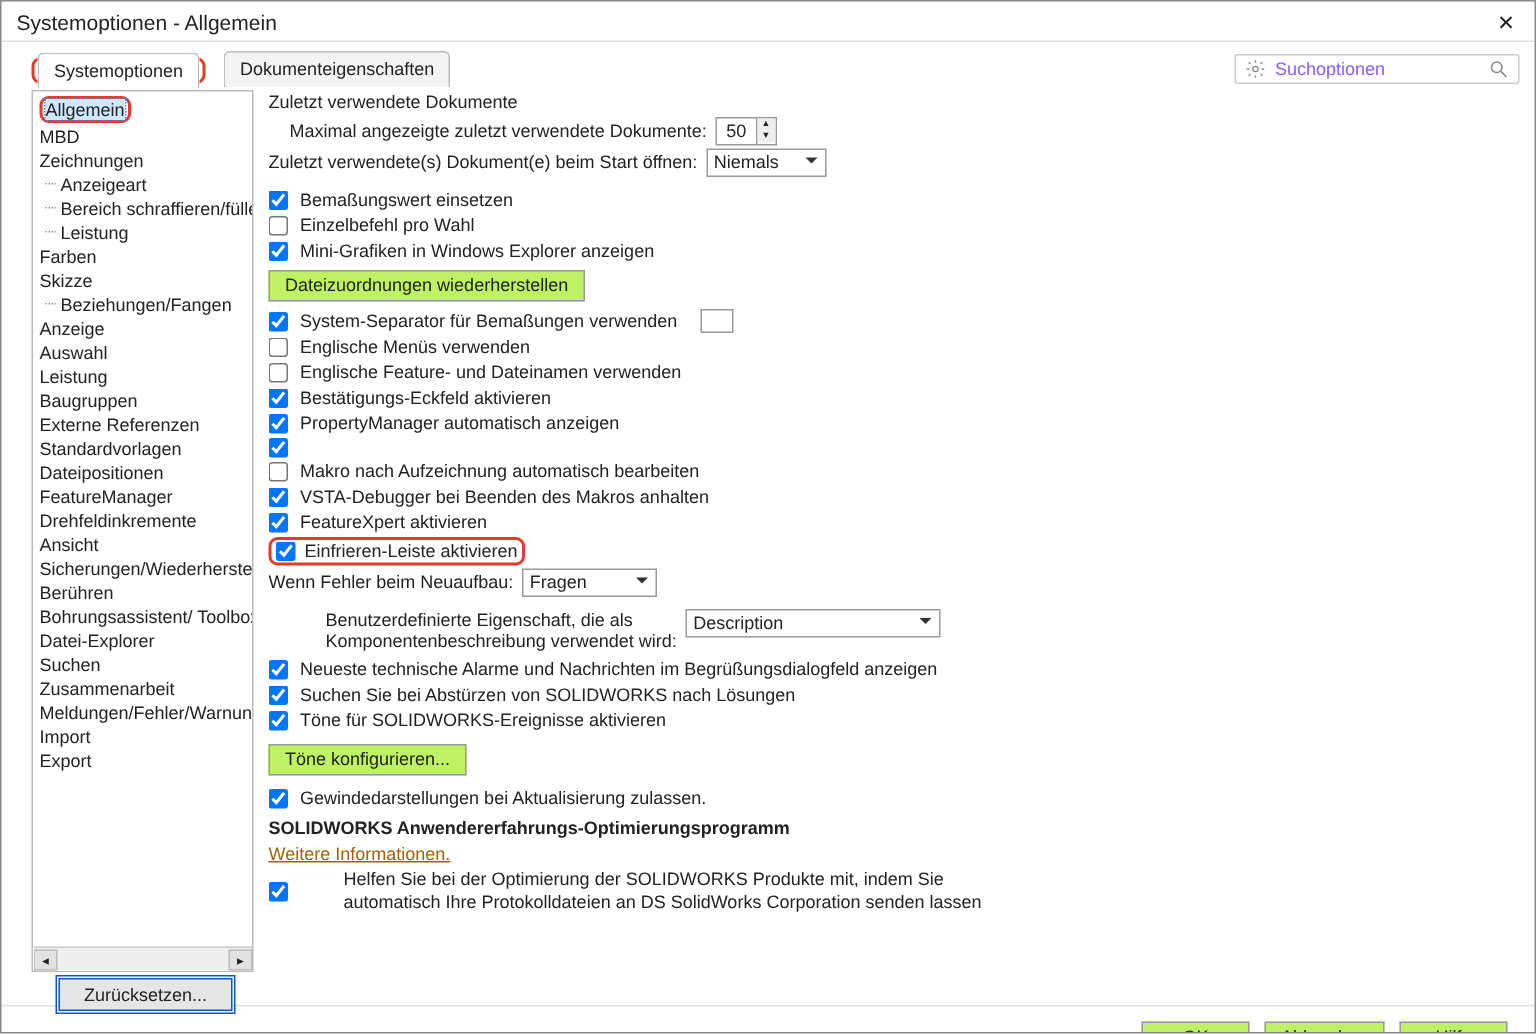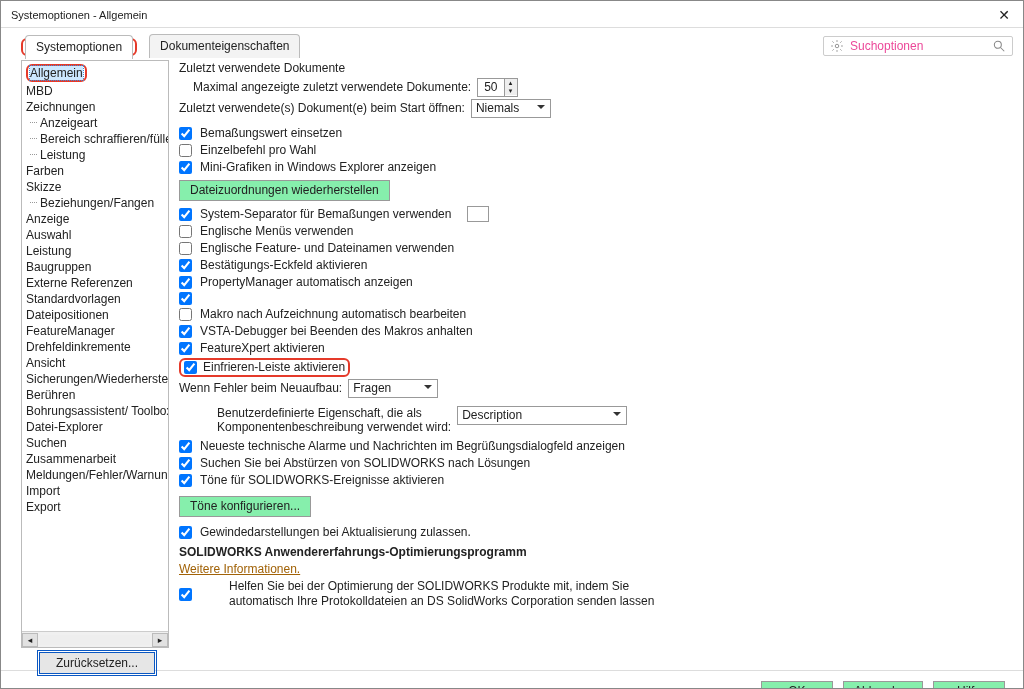--- a/index.html
+++ b/index.html
@@ -14,21 +14,21 @@
     overflow: hidden;
     border: 1px solid #888;
   }
   .titlebar {
     display: flex;
     justify-content: space-between;
     align-items: center;
     padding: 6px 10px 4px 10px;
     border-bottom: 1px solid #ddd;
   }
-  .titlebar .title { font-size: 11px; }
+  .titlebar .title { font-size: 14px; }
   .close-x { width: 18px; text-align: center; cursor: default; font-size: 14px; }
   .tabs-row {
     display: flex;
     align-items: center;
     padding: 6px 10px 0 20px;
     gap: 12px;
   }
   .tab {
     padding: 4px 10px 5px 10px;
     border: 1px solid #bbb;
@@ -40,21 +40,21 @@
     margin-right: 0;
   }
   .tab.active {
     background: #fff;
   }
   .search-opts {
     margin-left: auto;
     display: flex;
     align-items: center;
     gap: 6px;
-    color: #ec4899;
+    color: #8b5cf6;
     border: 1px solid #ccc;
     border-radius: 2px;
     padding: 2px 6px;
     width: 190px;
     justify-content: space-between;
   }
   .search-opts .left { display:flex; align-items:center; gap:6px; }
   .search-opts svg { width:14px; height:14px; stroke:#888; fill:none; }
   .main {
     display: flex;
@@ -110,21 +110,21 @@
   }
   .hscroll .track { flex: 1; margin: 0 2px; height: 10px; background: #eee; }
   .content {
     flex: 1;
     padding: 0 4px 4px 2px;
     overflow: hidden;
   }
   .row { display:flex; align-items:center; gap:6px; padding: 1px 0; line-height: 15px; }
   .row.indent { padding-left: 14px; }
   .btn {
-    background: #86efac;
+    background: #bef264;
     border: 1px solid #999;
     padding: 2px 10px;
     cursor: default;
   }
   .dropdown {
     border: 1px solid #999;
     background: #fff;
     padding: 1px 18px 1px 4px;
     position: relative;
     display: inline-block;

